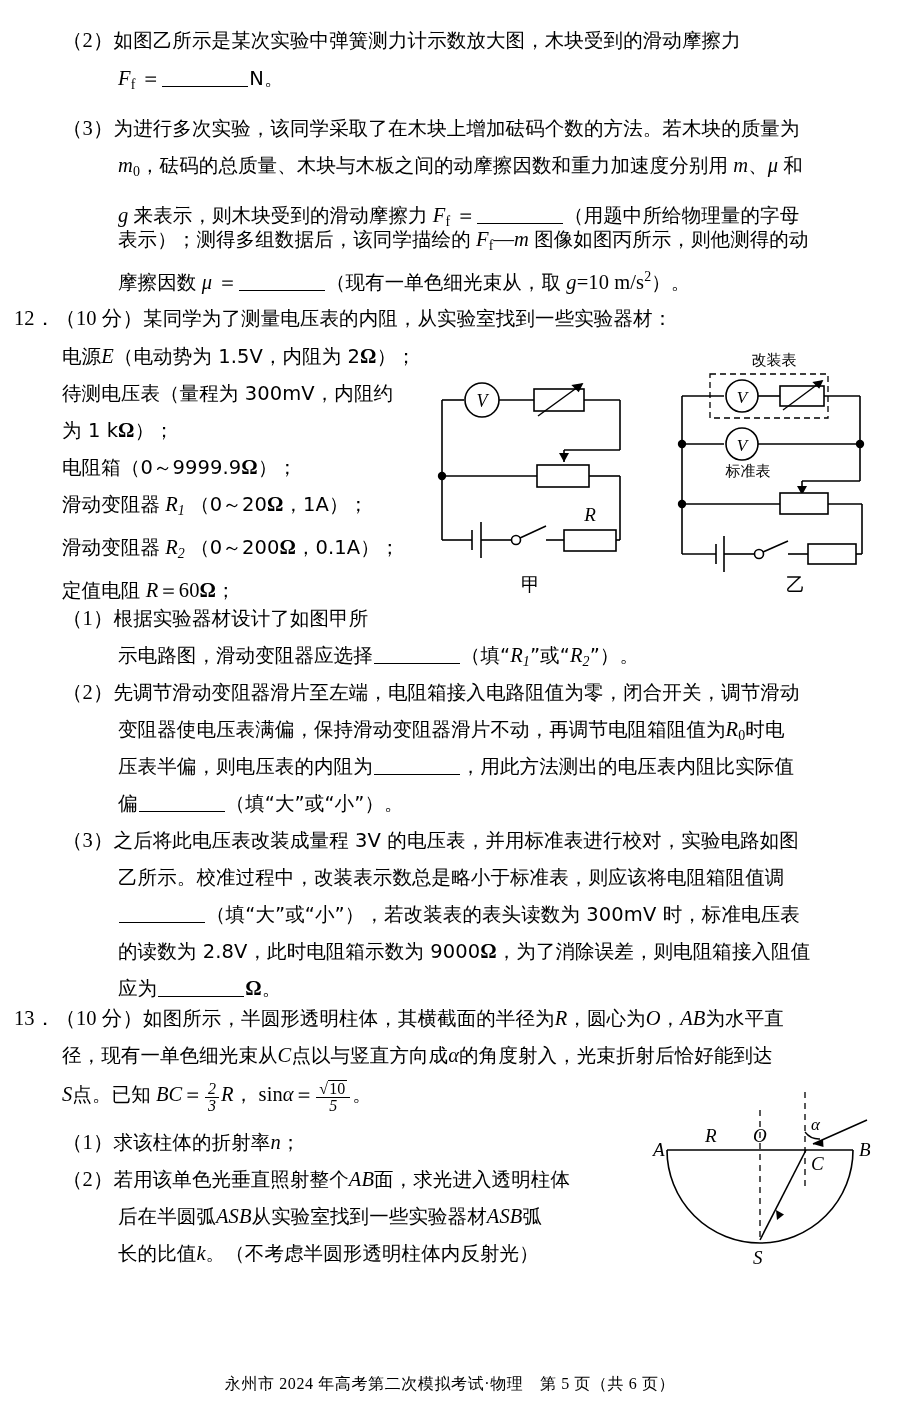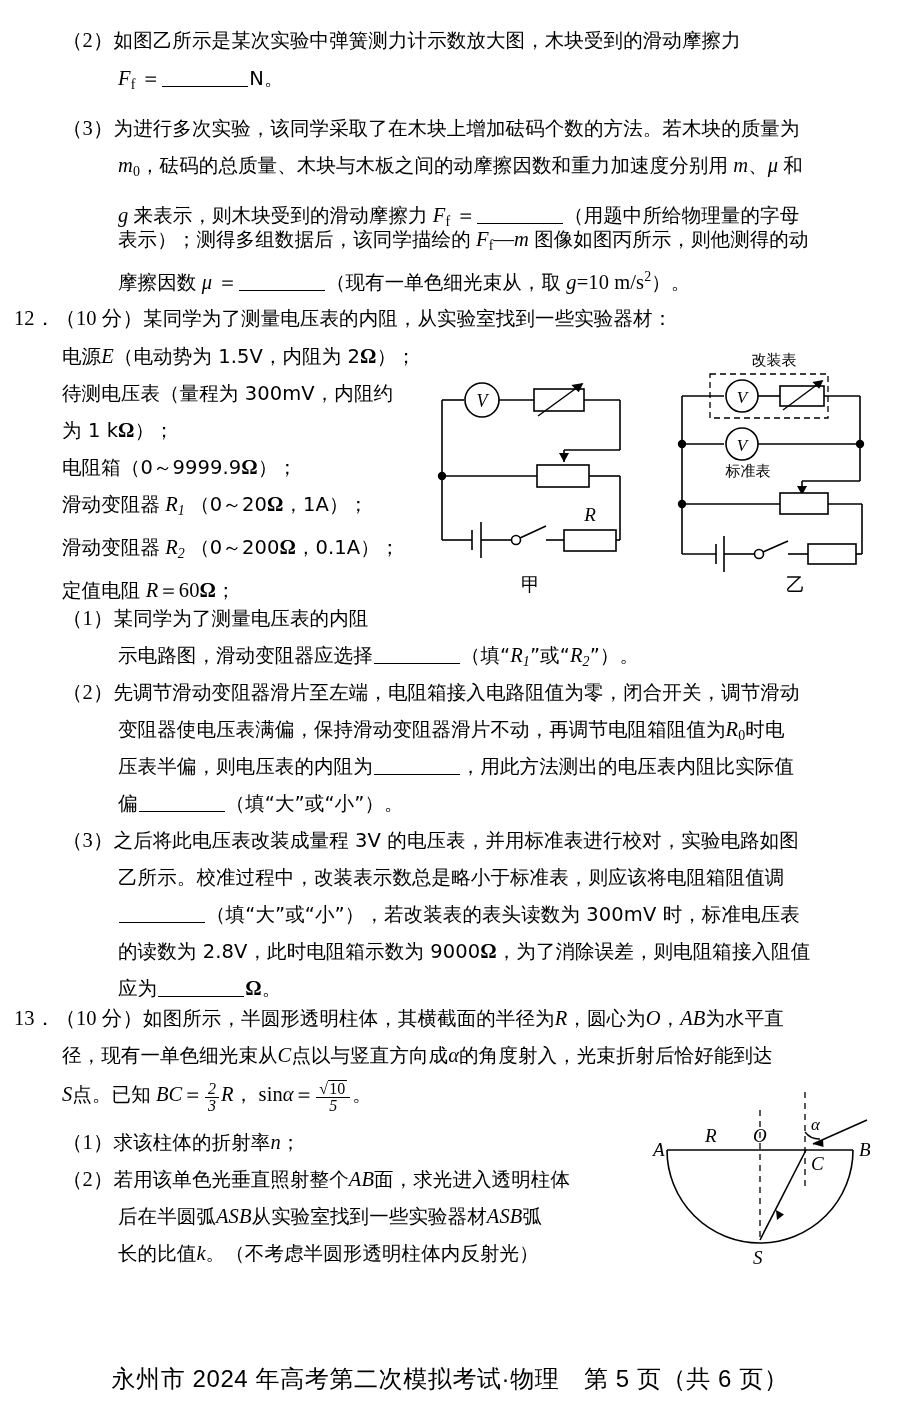--- a/index.html
+++ b/index.html
@@ -35,22 +35,22 @@
   
   .frac{display:inline-block;vertical-align:-0.48em;text-align:center;font-style:italic;line-height:1.02;margin:0 2px;}
   .frac .num{display:block;font-size:0.78em;border-bottom:1.4px solid #000;padding:0 3px;}
   .frac .den{display:block;font-size:0.78em;padding:0 3px;}
   .sqrt{display:inline-block;border-top:1.3px solid #000;padding:0 2px 0 1px;font-style:normal;}
   .radic{font-style:normal;}
 
   
   .footer{
     position:absolute;left:0;right:0;bottom:22px;text-align:center;
-    font-family:Liberation Sans, sans-serif;
-    font-size:24px;letter-spacing:0.6px;
+    font-family:Liberation Serif, serif;
+    font-size:16px;letter-spacing:0.6px;
   }
 
   svg{display:block;}
   .fig-cap{
     position:absolute;
     font-family:"DejaVu Sans","Liberation Sans",sans-serif;
     font-size:19px;
   }
 </style>
 </head>
@@ -209,21 +209,21 @@
       <circle cx="97" cy="206" r="4.5" fill="#fff"></circle>
       <path d="M101 204 L126 193"></path>
       <path d="M126 206 H146"></path>
       <rect x="146" y="196" width="48" height="20" fill="#fff"></rect>
       <path d="M194 206 H200"></path>
     </svg>
   </div>
   <div class="fig-cap" style="left:786px;top:572px;">乙</div>
 
   <div class="blk line" style="left:62px;top:600px;">
-    <span>（1）</span><span class="cn">某同学为了测量电压表的内阻</span>
+    <span>（1）</span><span class="cn">根据实验器材设计了如图甲所</span>
   </div>
   <div class="blk line" style="left:118px;top:637px;">
     <span class="cn">示电路图，滑动变阻器应选择</span><span class="blank"></span><span class="cn">（填“</span><i class="v">R</i><span class="sub">1</span><span class="cn">”或“</span><i class="v">R</i><span class="sub">2</span><span class="cn">”）。</span>
   </div>
 
   <div class="blk line" style="left:62px;top:674px;">
     <span>（2）</span><span class="cn">先调节滑动变阻器滑片至左端，电阻箱接入电路阻值为零，闭合开关，调节滑动</span>
   </div>
   <div class="blk line" style="left:118px;top:711px;">
     <span class="cn">变阻器使电压表满偏，保持滑动变阻器滑片不动，再调节电阻箱阻值为</span><i class="v">R</i><span class="subn">0</span><span class="cn">时电</span>

